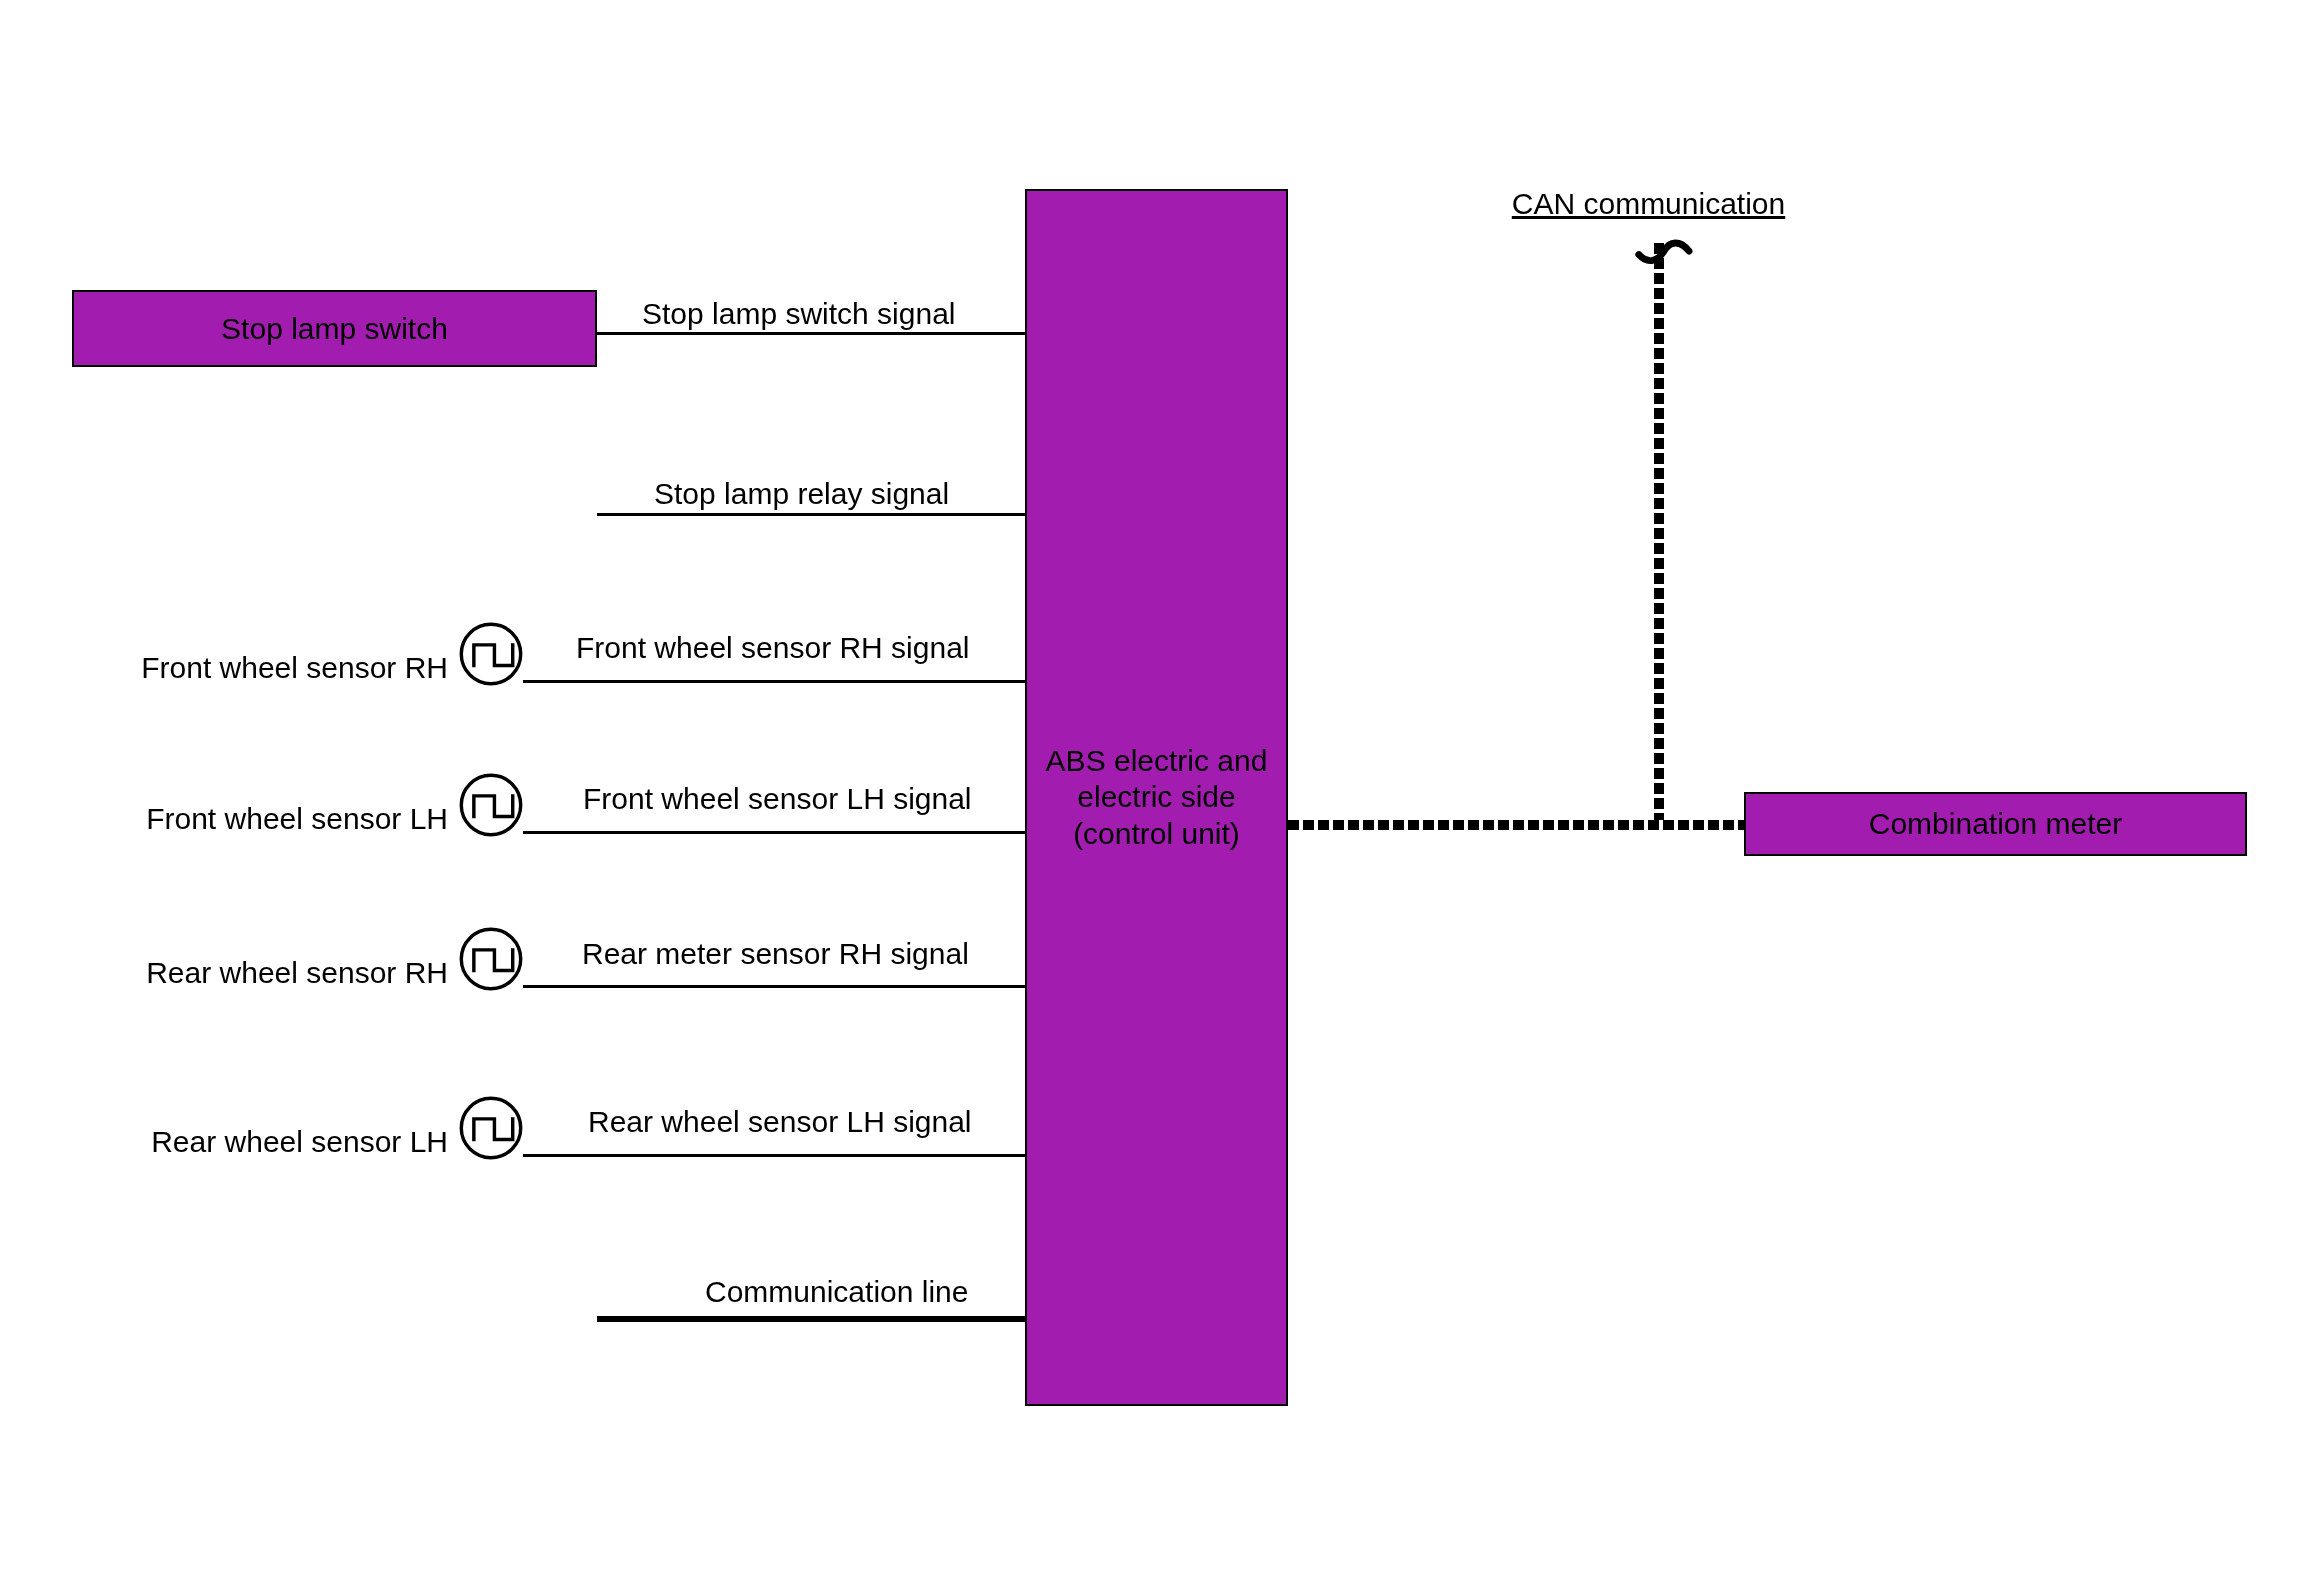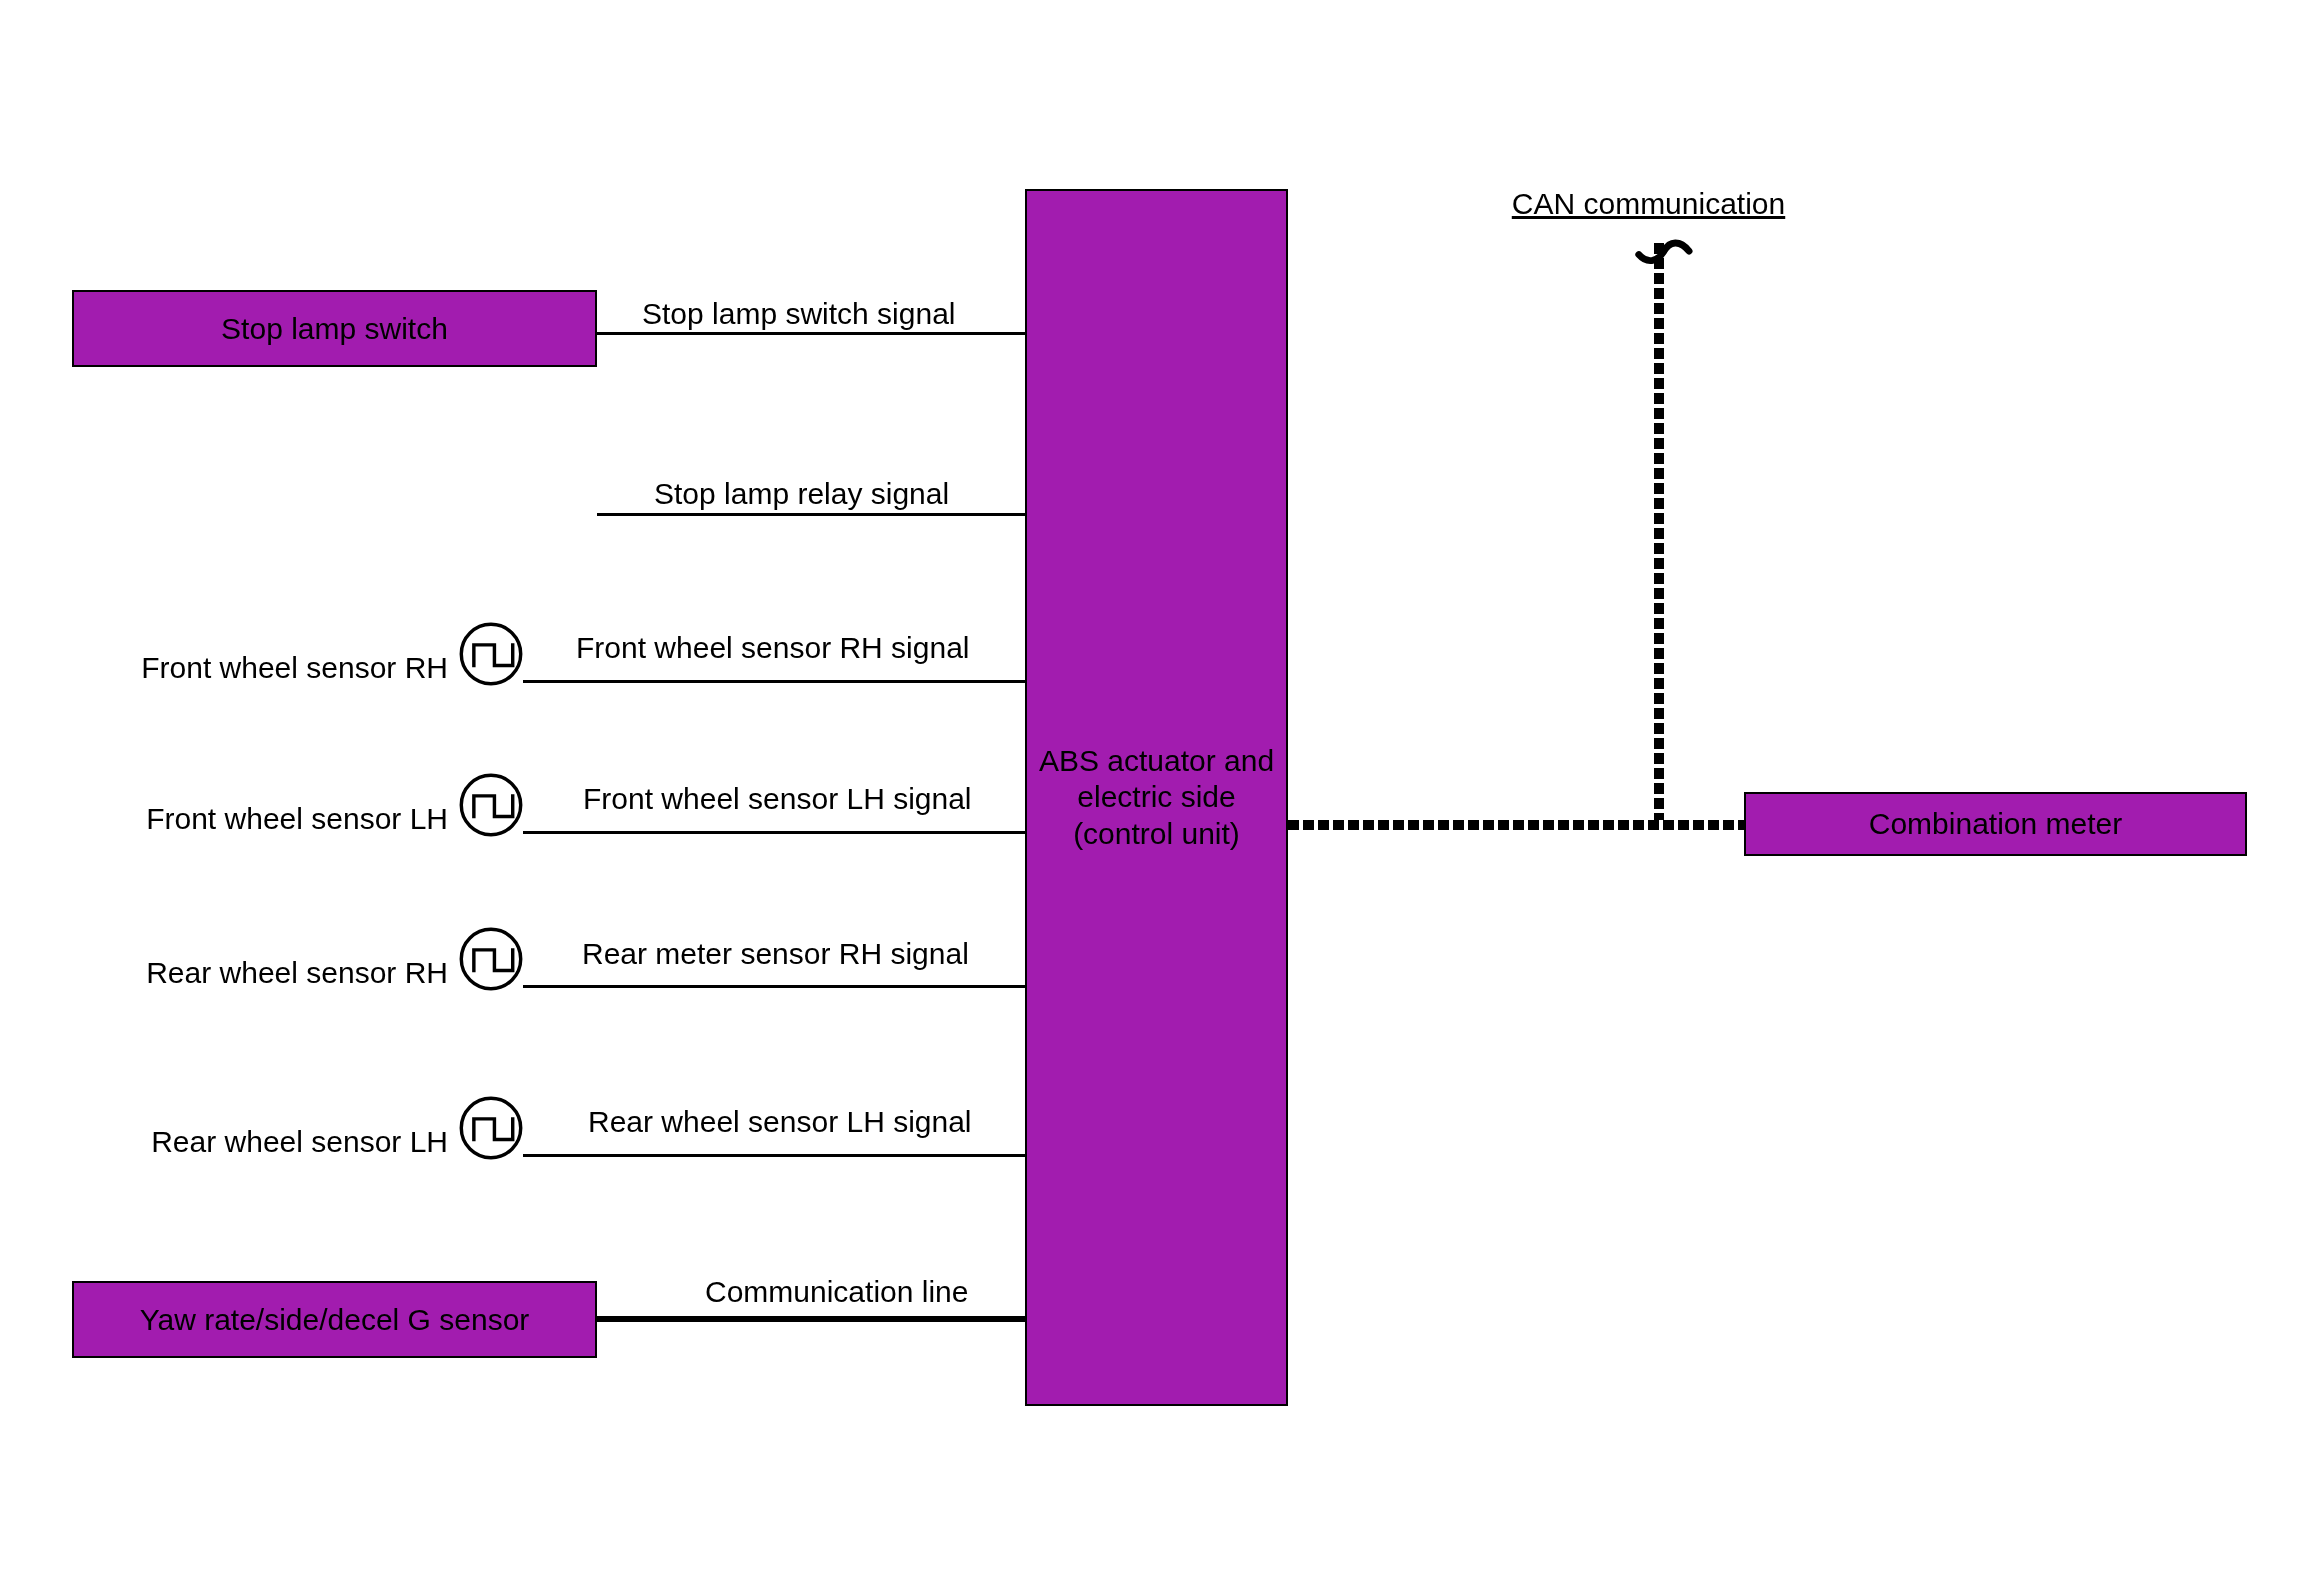--- a/index.html
+++ b/index.html
@@ -125,23 +125,20 @@
 </head>
 <body>
 
 <div id="diagram">
 
   <div class="box" style="left:72px; top:290px; width:525px; height:77px;">
     <span>Stop lamp switch</span>
   </div>
 
 
-  <div class="box" style="left:72px; top:1281px; width:525px; height:77px;">
-    <span>Yaw rate/side/decel G sensor</span>
-  </div>
 
   <div class="sig-line" style="left:597px; top:332px; width:429px;"></div>
   <div class="sig-label" style="left:642px; top:299px;">Stop lamp switch signal</div>
 
   <div class="sig-line" style="left:597px; top:513px; width:429px;"></div>
   <div class="sig-label" style="left:654px; top:479px;">Stop lamp relay signal</div>
 
   <div class="sensor-name" style="left:98px; top:653px; width:350px;">Front wheel sensor RH</div>
   <div class="sensor-sym" style="left:459px; top:622px;">
     <svg width="64" height="64" viewBox="0 0 112 112" xmlns="http://www.w3.org/2000/svg">
@@ -179,21 +176,21 @@
       <polyline points="26,76 26,40 62,40 62,76 94,76 94,40" fill="none" stroke="#000000" stroke-width="6" stroke-linecap="square" stroke-linejoin="miter"></polyline>
     </svg>
   </div>
   <div class="sig-line" style="left:523px; top:1154px; width:503px;"></div>
   <div class="sig-label" style="left:588px; top:1107px;">Rear wheel sensor LH signal</div>
 
   <div class="thick-line" style="left:597px; top:1316px; width:429px;"></div>
   <div class="sig-label" style="left:669px; top:1277px;margin-left:36px;">Communication line</div>
 
   <div class="box box-multiline" style="left:1025px; top:189px; width:263px; height:1217px;">
-    <span>ABS actuator and</span>
+    <span>ABS electric and</span>
     <span>electric side</span>
     <span>(control unit)</span>
   </div>
 
   <div class="center-label" style="left:1488px; top:189px; width:321px;text-decoration:underline;">CAN communication</div>
 
   <div class="can-hook" style="left:1635px; top:234px;">
     <svg width="75" height="32" viewBox="0 0 130 56" xmlns="http://www.w3.org/2000/svg">
       <path d="M6,36 C20,52 38,50 50,30 C60,12 78,10 94,30" fill="none" stroke="#000000" stroke-width="12" stroke-linecap="round"></path>
     </svg>

